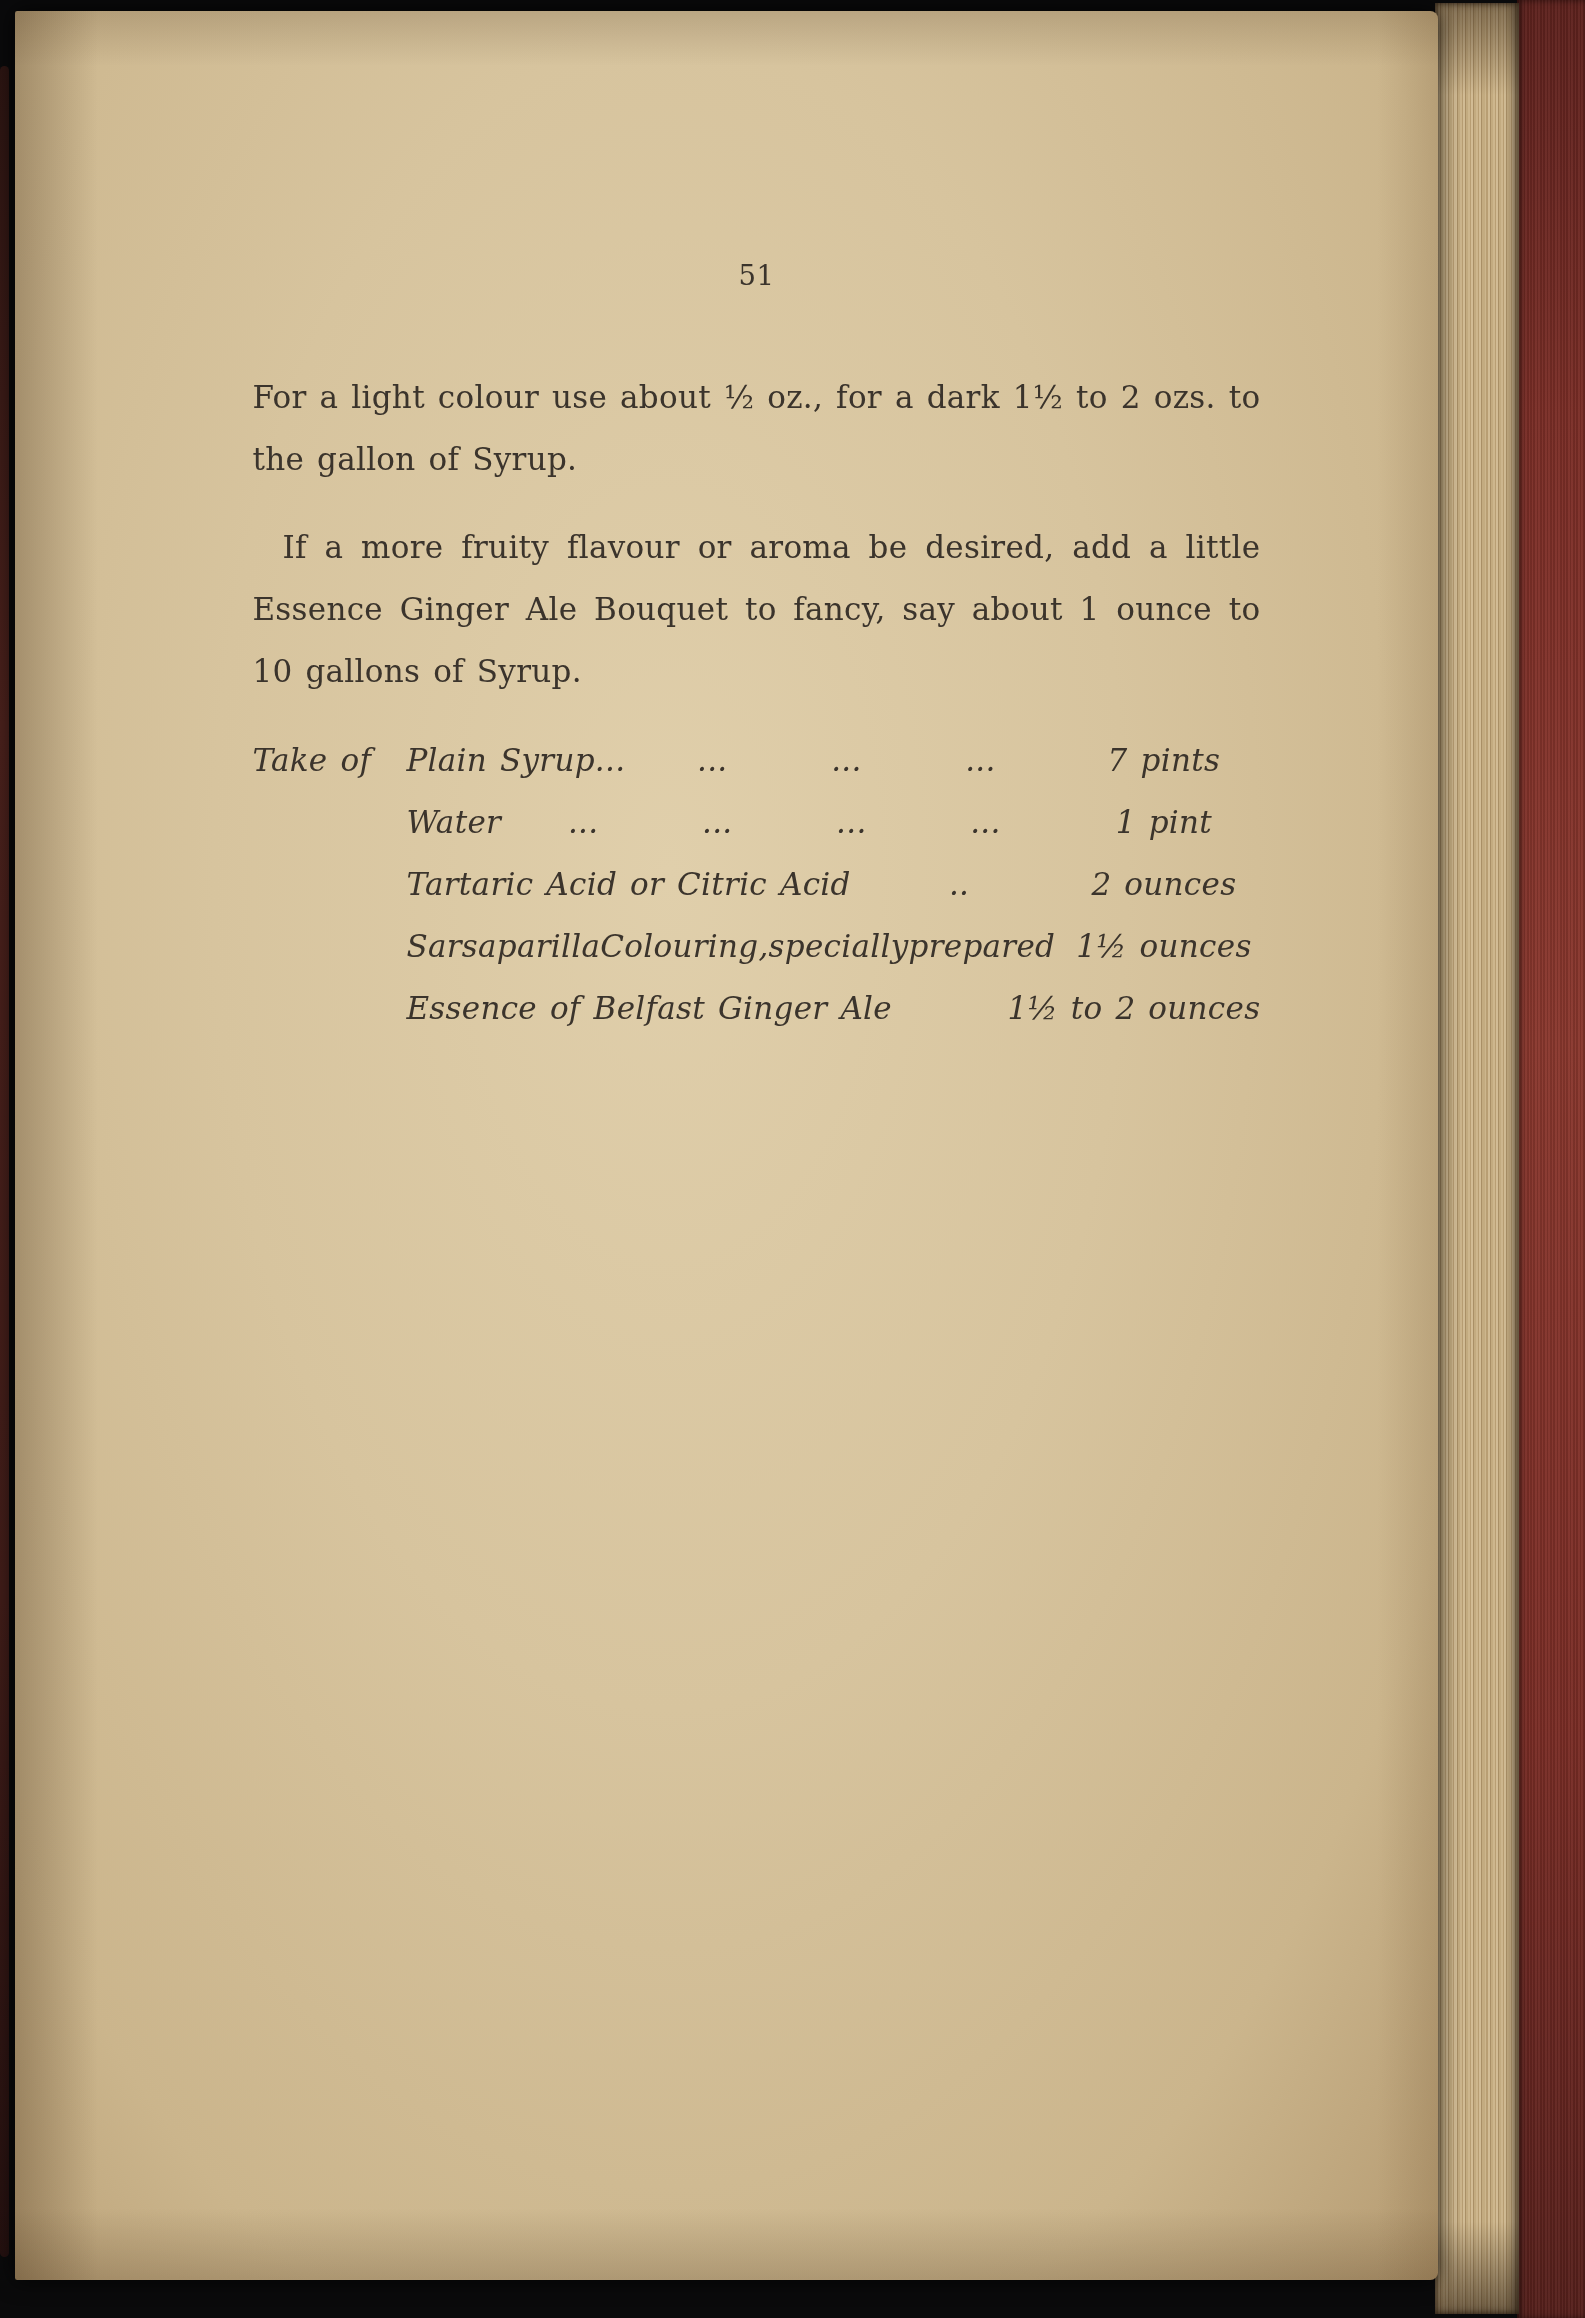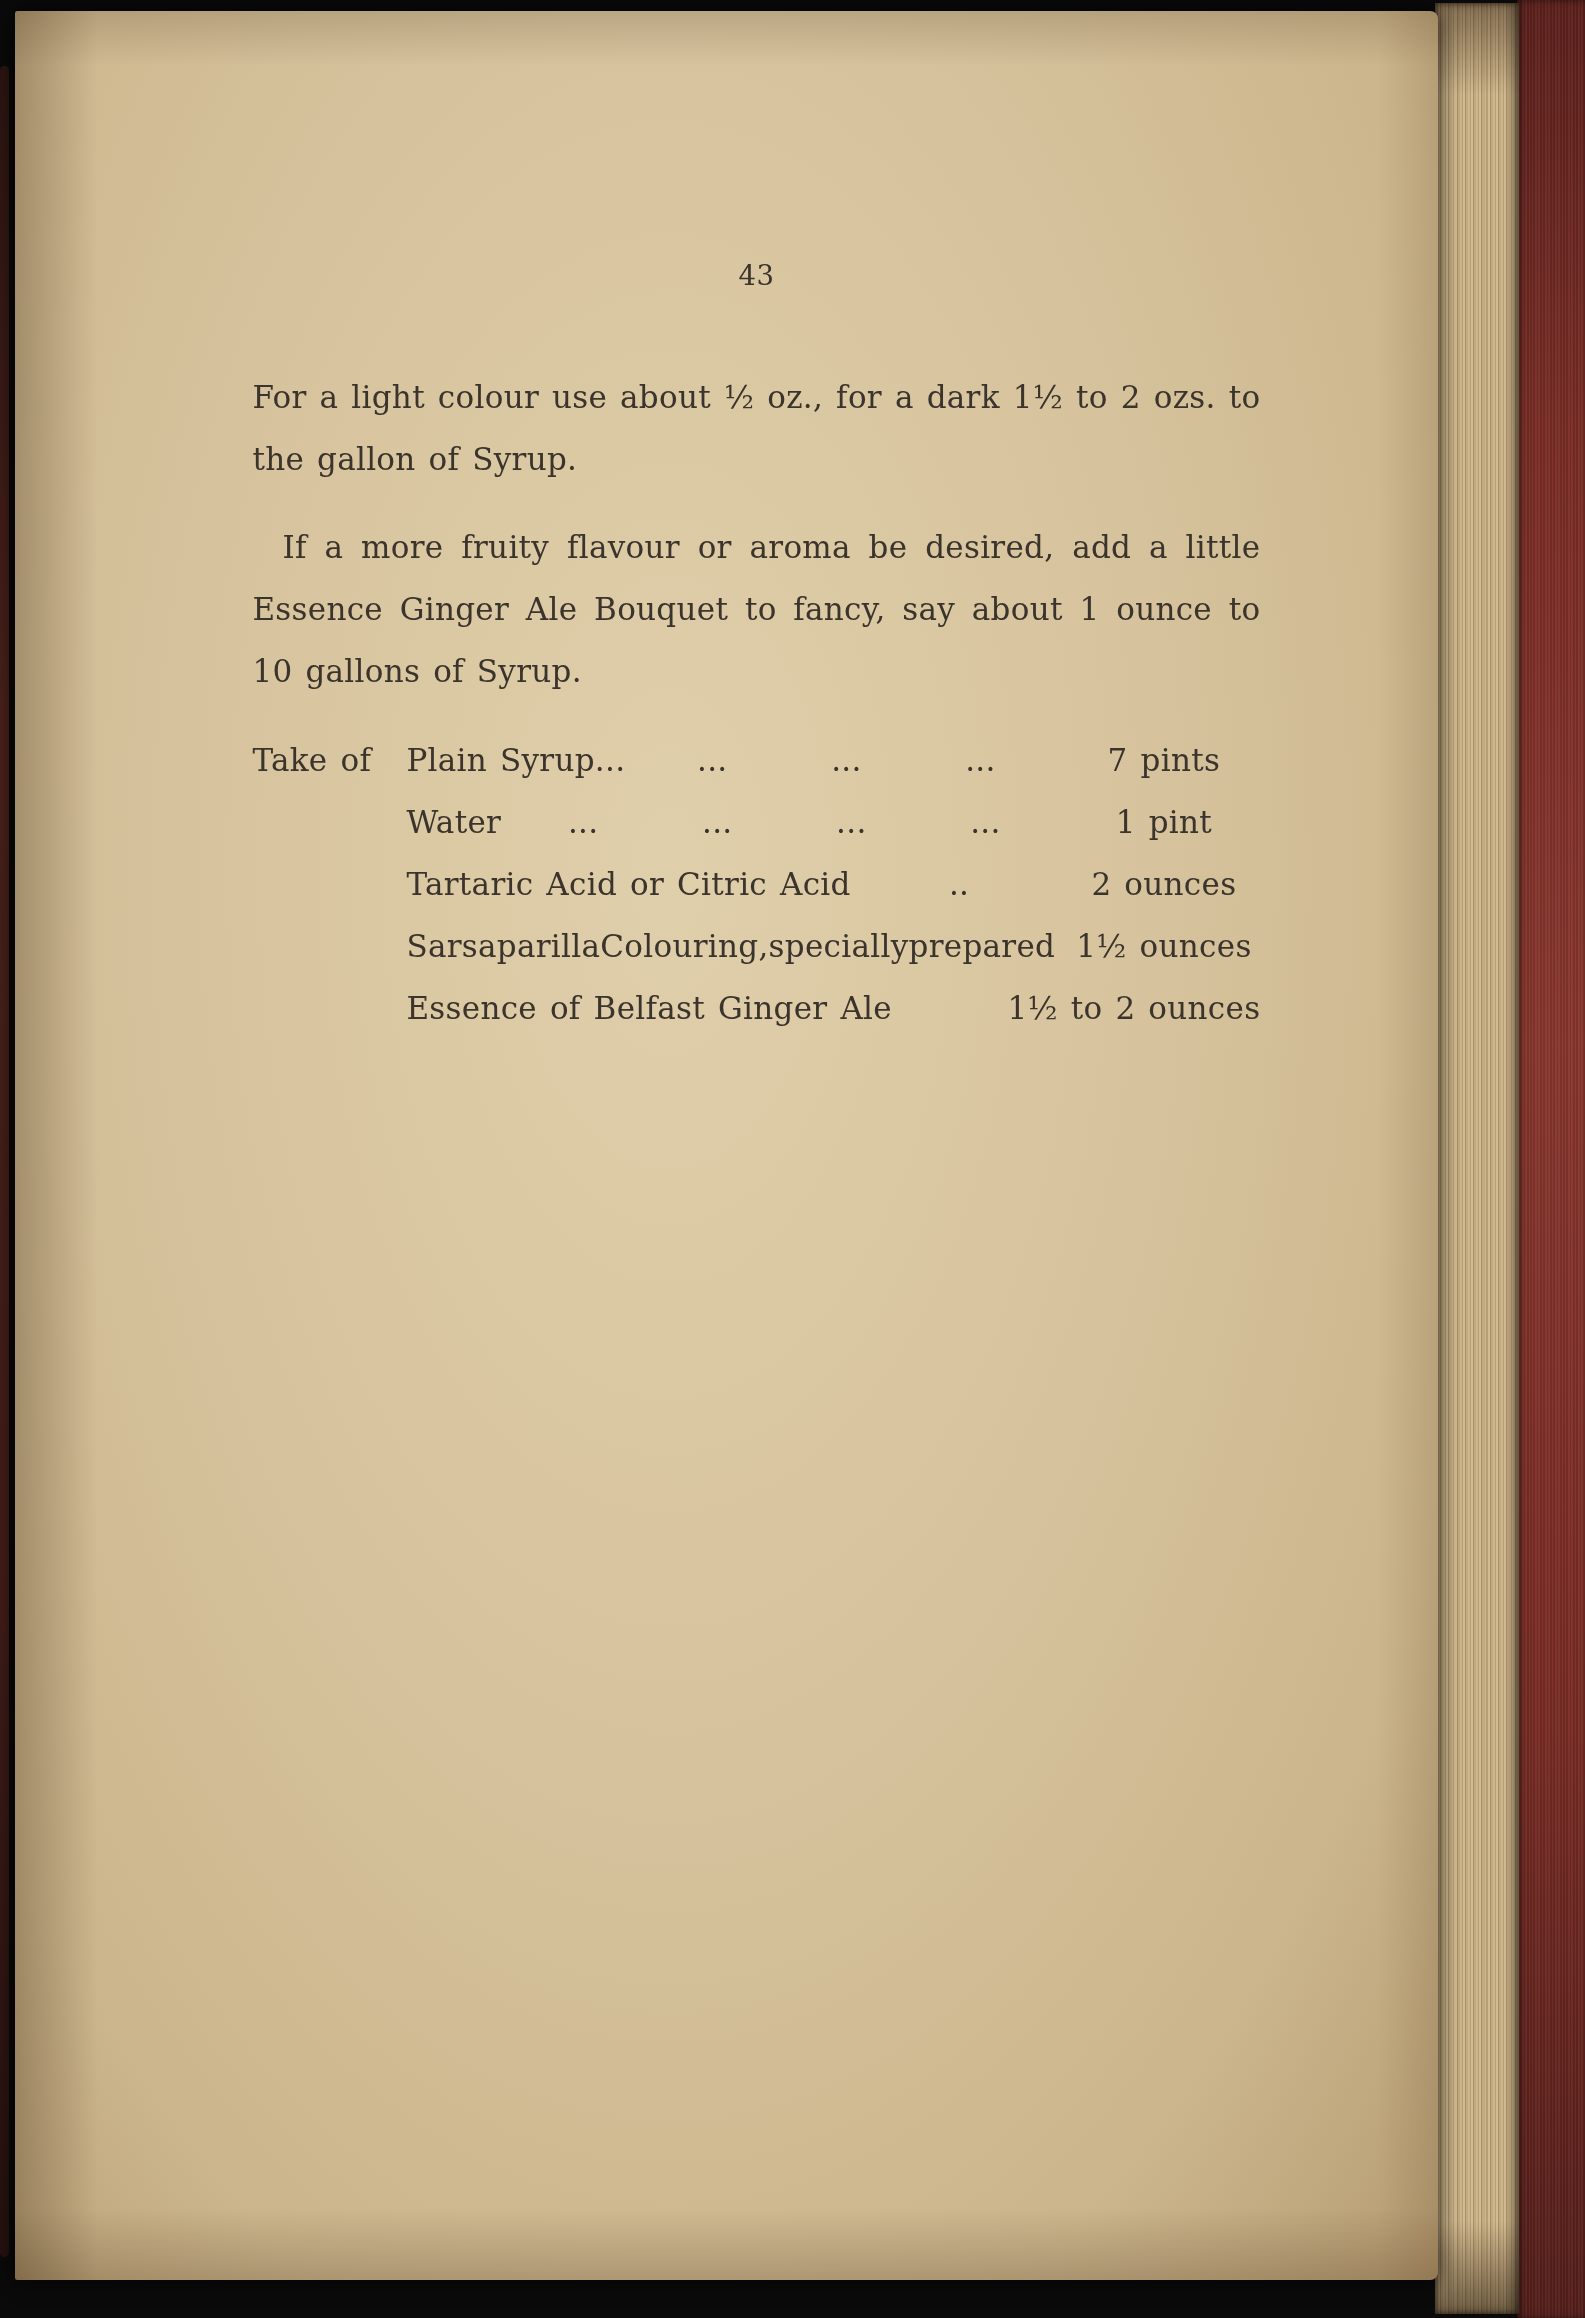--- a/index.html
+++ b/index.html
@@ -87,21 +87,21 @@
     font-weight: 700;
     letter-spacing: 1.4px;
     word-spacing: 10px;
     text-align: center;
     line-height: 47px;
     color: #332c25;
   }
   .heading.h-aromatic { margin: 77px 0 41px 0; }
   .heading.h-belfast  { margin: 85px 0 44px 0; }
 
-  .recipe { margin: 0 0 30px 0; }
+  .recipe { margin: 0 0 30px 0; font-style: italic; }
   .recipe-row {
     display: flex;
     align-items: baseline;
     line-height: 62px;
     white-space: pre;
   }
   .r-prefix { width: 154px; flex-shrink: 0; }
   .r-item   { flex-shrink: 0; }
   .r-dots   { flex: 1 1 auto; text-align: center; overflow: hidden; }
   .dotted .r-qty { width: 193px; flex-shrink: 0; text-align: center; }
@@ -112,21 +112,21 @@
 </head>
 <body>
 
 <div class="cover-right"></div>
 <div class="page-stack"></div>
 <div class="cover-left-sliver"></div>
 
 <div class="page">
   <div class="content">
 
-    <div class="page-number">43</div>
+    <div class="page-number">51</div>
 
     <p class="para first">For a light colour use about ½ oz., for a dark 1½ to 2 ozs. to the gallon of Syrup.</p>
 
     <p class="para indent">If a more fruity flavour or aroma be desired, add a little Essence Ginger Ale Bouquet to fancy, say about 1 ounce to 10 gallons of Syrup.</p>
 
 
 
 
     <div class="recipe">
 

